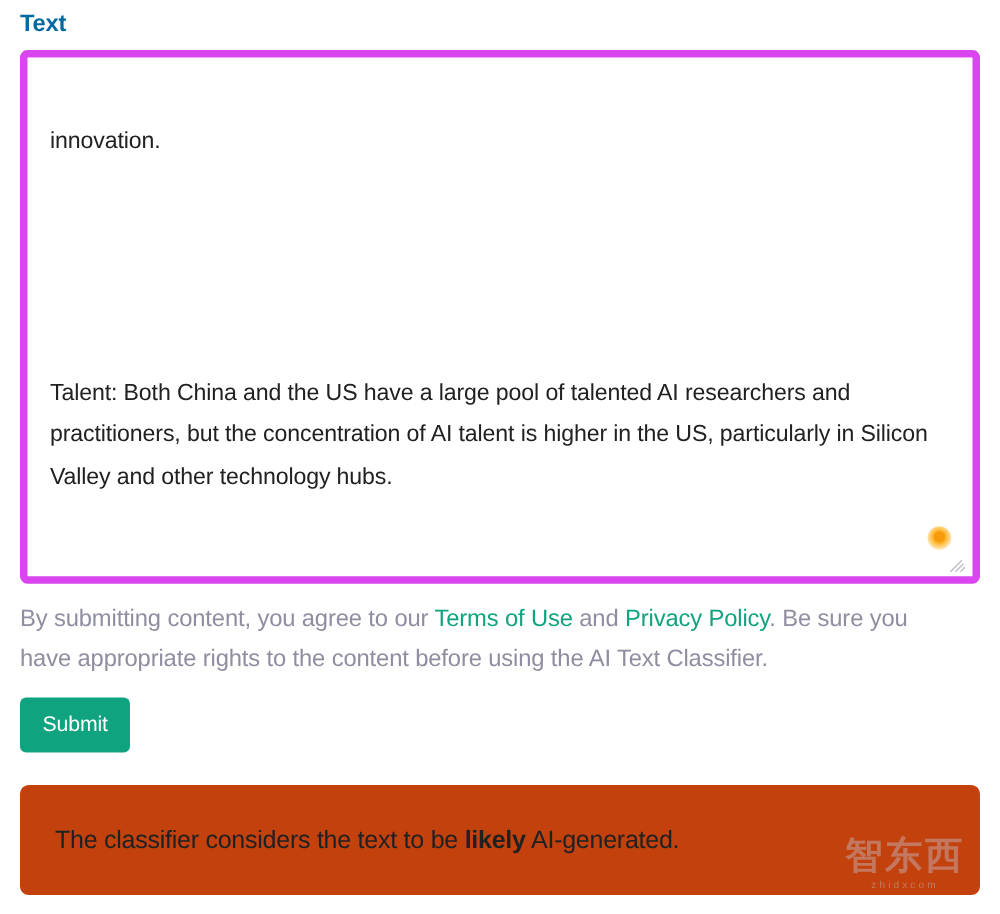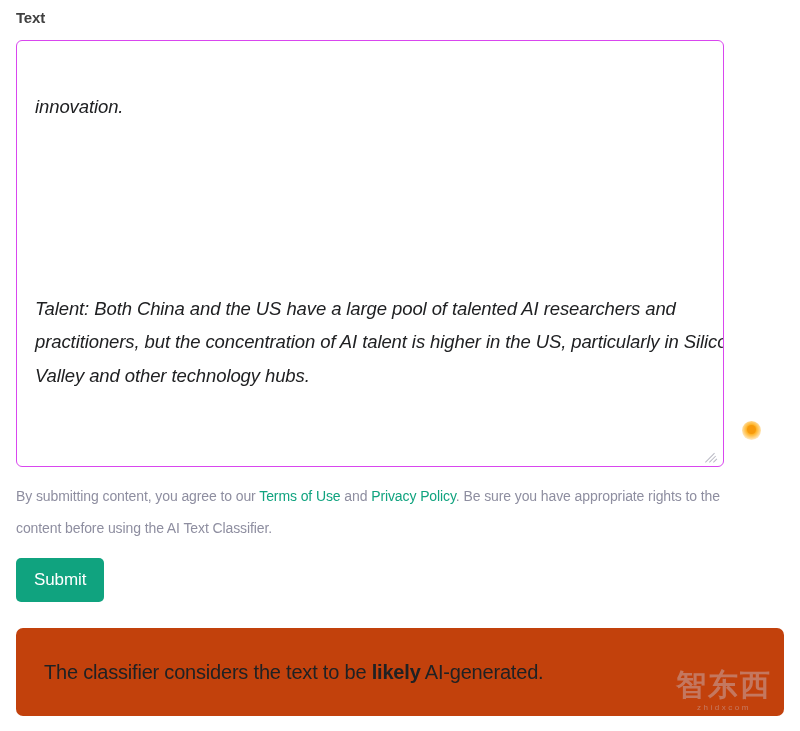--- a/index.html
+++ b/index.html
@@ -18,38 +18,37 @@
     width: 800px;
     height: 731px;
     background: #ffffff;
   }
 
   
   .field-label {
     position: absolute;
     left: 16px;
     top: 9px;
-    font-size: 15px;
+    font-size: 19px;
     font-weight: bold;
-    color: #404040;
+    color: #0369a1;
     letter-spacing: -0.2px;
   }
 
   
   .textarea-wrap {
     position: absolute;
     left: 16px;
     top: 40px;
-    width: 708px;
+    width: 768px;
     height: 427px;
-    border: 1px solid #d946ef;
+    border: 6px solid #d946ef;
     border-radius: 6px;
     background: #ffffff;
     overflow: hidden;
-    font-style: italic;
   }
   .textarea-content {
     position: absolute;
     left: 0;
     top: -18px;
     width: 768px;
     padding: 0 18px 0 18px;
     font-size: 18.5px;
     line-height: 33.6px;
     color: #202123;
@@ -103,21 +102,21 @@
     border-radius: 50%;
     background: #f79a0c;
   }
 
   
   .disclaimer {
     position: absolute;
     left: 16px;
     top: 480px;
     width: 740px;
-    font-size: 14px;
+    font-size: 19px;
     line-height: 32px;
     color: #8e8ea0;
     letter-spacing: -0.1px;
   }
   .disclaimer a {
     color: #10a37f;
     text-decoration: none;
   }
 
   

